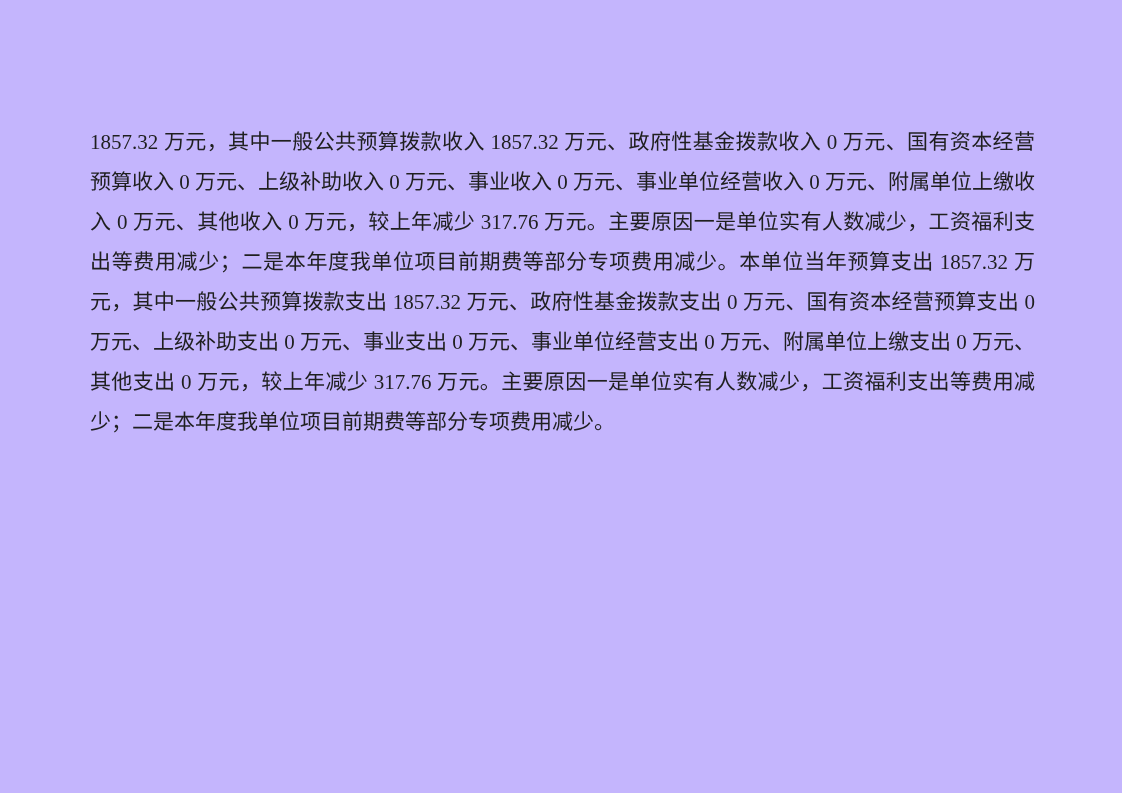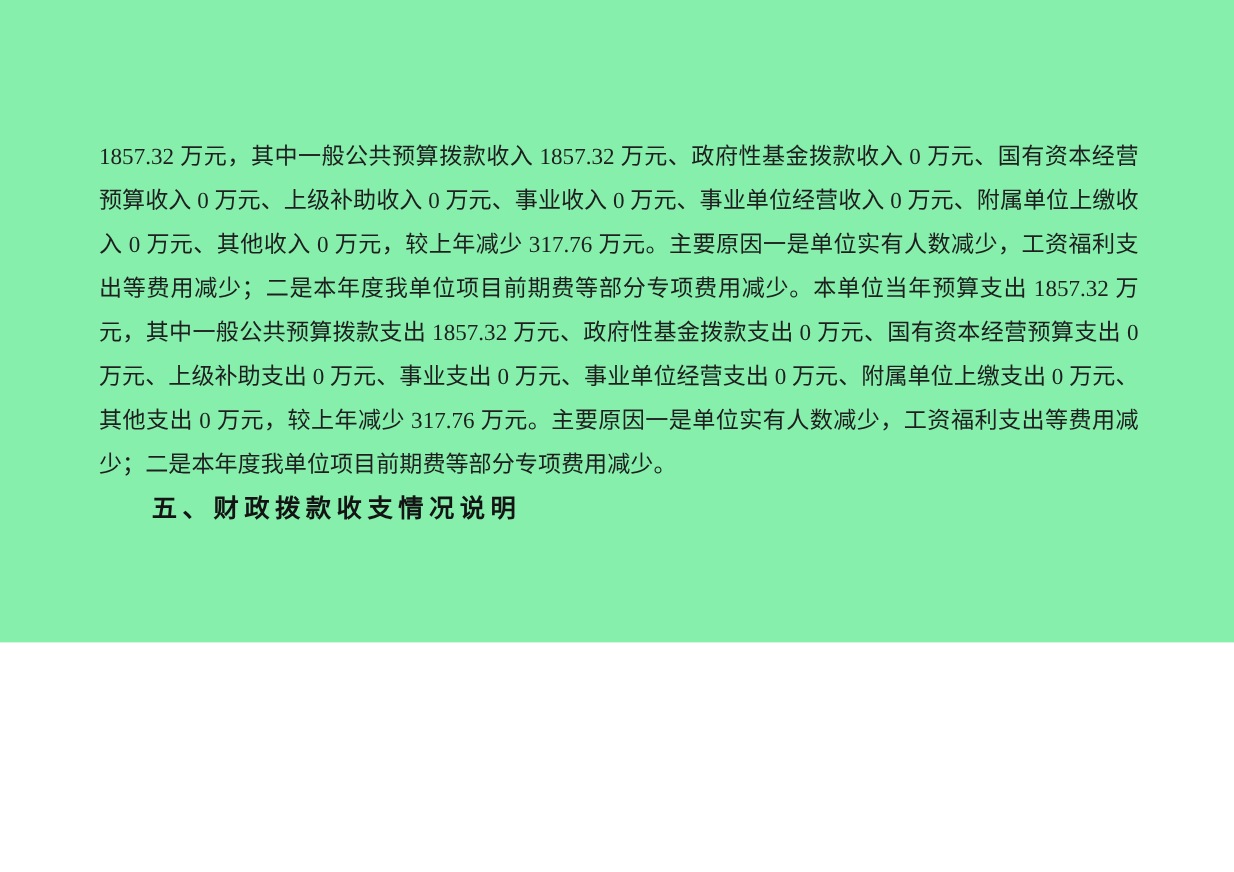--- a/index.html
+++ b/index.html
@@ -6,22 +6,22 @@
   html, body { margin: 0; padding: 0; }
   body {
     width: 1122px;
     height: 793px;
     background: #ffffff;
     overflow: hidden;
     font-family: "Liberation Serif", "DejaVu Serif", serif;
   }
   .page {
     width: 1122px;
-    height: 584px;
-    background: #86efac;
+    height: 793px;
+    background: #c4b5fd;
     padding: 122px 87px 0 90px;
     color: #1f1f1f;
   }
   .para {
     margin: 0;
     font-family: "Liberation Serif", "DejaVu Serif", serif;
     font-size: 21px;
     line-height: 40px;
     text-align: justify;
     text-align-last: left;
@@ -40,14 +40,13 @@
     text-indent: 48px;
     color: #141414;
     white-space: nowrap;
   }
 </style>
 </head>
 <body>
 
 <div class="page">
   <p class="para">1857.32 万元，其中一般公共预算拨款收入 1857.32 万元、政府性基金拨款收入 0 万元、国有资本经营预算收入 0 万元、上级补助收入 0 万元、事业收入 0 万元、事业单位经营收入 0 万元、附属单位上缴收入 0 万元、其他收入 0 万元，较上年减少 317.76 万元。主要原因一是单位实有人数减少，工资福利支出等费用减少；二是本年度我单位项目前期费等部分专项费用减少。本单位当年预算支出 1857.32 万元，其中一般公共预算拨款支出 1857.32 万元、政府性基金拨款支出 0 万元、国有资本经营预算支出 0 万元、上级补助支出 0 万元、事业支出 0 万元、事业单位经营支出 0 万元、附属单位上缴支出 0 万元、其他支出 0 万元，较上年减少 317.76 万元。主要原因一是单位实有人数减少，工资福利支出等费用减少；二是本年度我单位项目前期费等部分专项费用减少。</p>
-  <h2 class="heading">五、财政拨款收支情况说明</h2>
 </div>
 
 </body></html>

